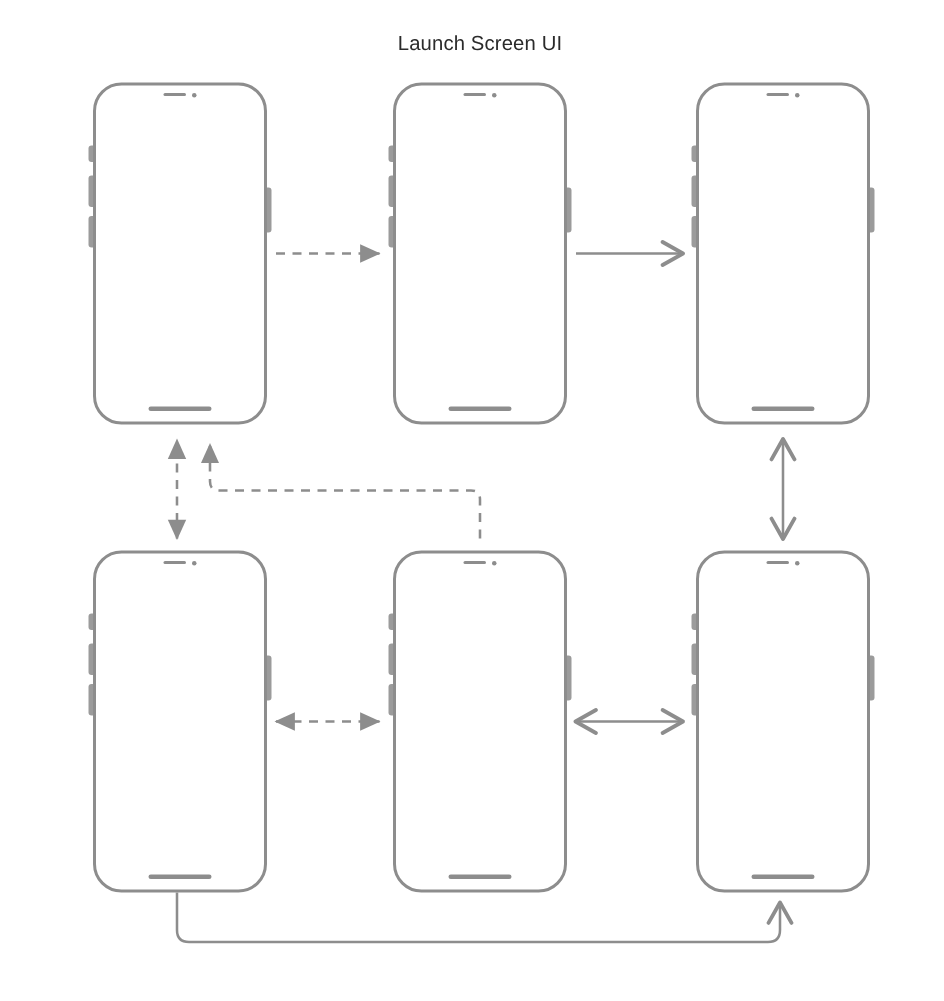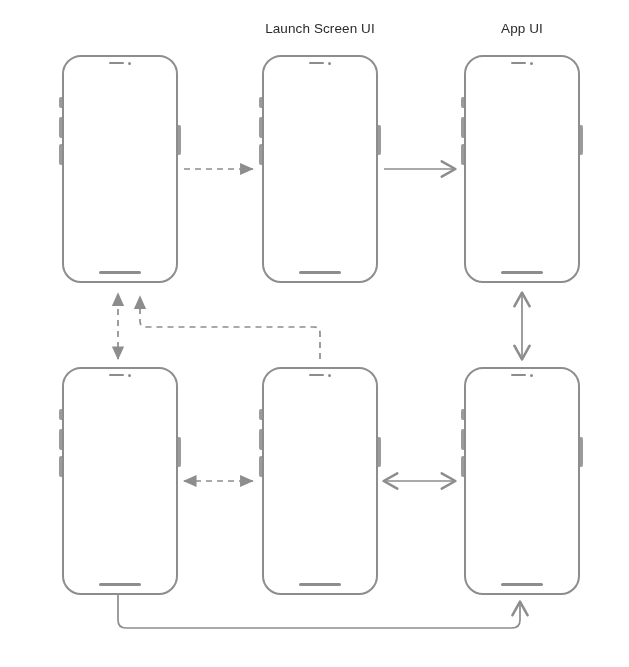--- a/index.html
+++ b/index.html
@@ -64,21 +64,20 @@
   }
 
   svg.overlay{position:absolute;left:0;top:0;width:629px;height:667px;z-index:5;pointer-events:none;}
 </style>
 </head>
 <body>
 
 <div id="stage">
 
   <div class="caption" style="left:240px;top:21px;width:160px;">Launch Screen UI</div>
-  <div class="caption" style="left:462px;top:21px;width:120px;">App UI</div>
 
   <div class="phone" style="left:62px;top:55px;">
     <div class="btn mute"></div>
     <div class="btn volup"></div>
     <div class="btn voldn"></div>
     <div class="btn power"></div>
     <div class="screen" style="background:#d3d3d3;">
       <svg class="sc-icon" viewBox="0 0 24 24" fill="none" stroke="#3a3a3a" stroke-width="1.4" stroke-linecap="round">
         <circle cx="12" cy="12" r="9"></circle>
           <path d="M8.6 8.6 L15.4 15.4 M15.4 8.6 L8.6 15.4"></path>

